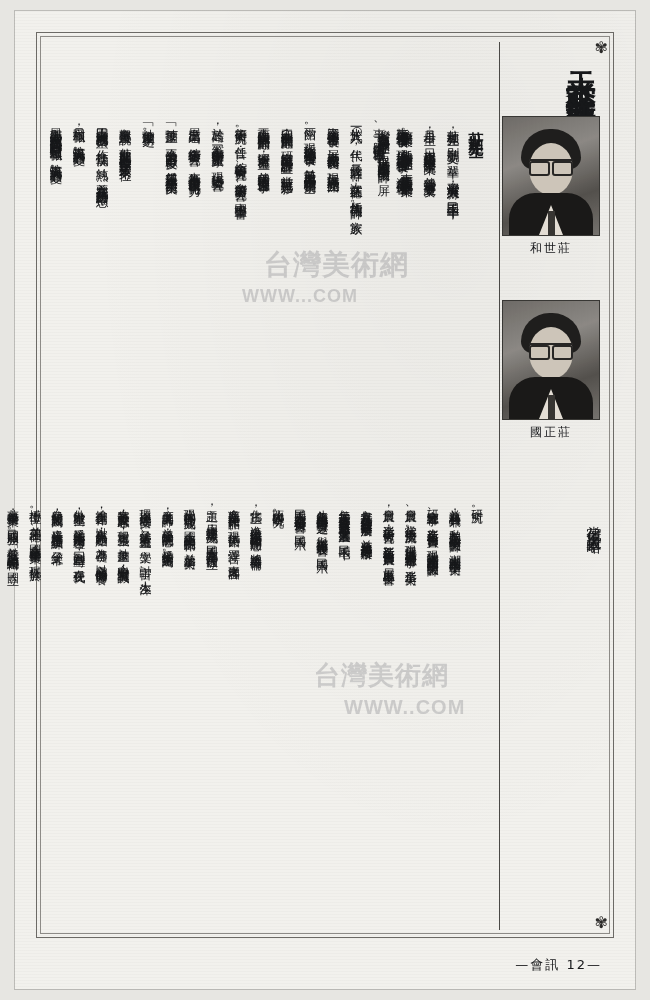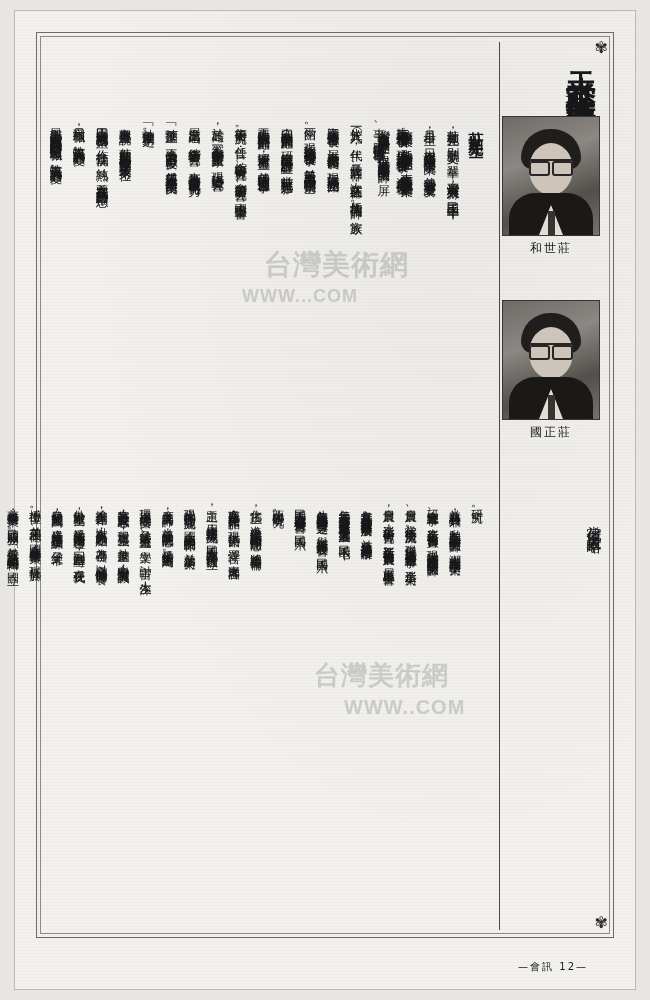--- a/index.html
+++ b/index.html
@@ -144,23 +144,23 @@
     letter-spacing:1px;
     white-space:nowrap;
   }
   .wm1{left:250px;top:236px;font-size:28px;}
   .wm2{left:228px;top:276px;font-size:18px;}
   .wm3{left:300px;top:648px;font-size:26px;}
   .wm4{left:282px;top:686px;font-size:20px;margin-left:48px;}
 
   
   .footer{
-    position:absolute;right:48px;bottom:16px;
+    position:absolute;right:34px;bottom:16px;
     font-family:"DejaVu Sans","Liberation Serif",serif;
-    font-size:10px;color:#17181a;letter-spacing:2px;
+    font-size:13px;color:#17181a;letter-spacing:2px;
   }
   .corner{
     position:absolute;
     font-size:16px;color:#2b2a29;
   }
   .corner.tr{right:28px;top:28px;}
   .corner.br{right:28px;bottom:58px;}
 </style>
 </head>
 <body>

